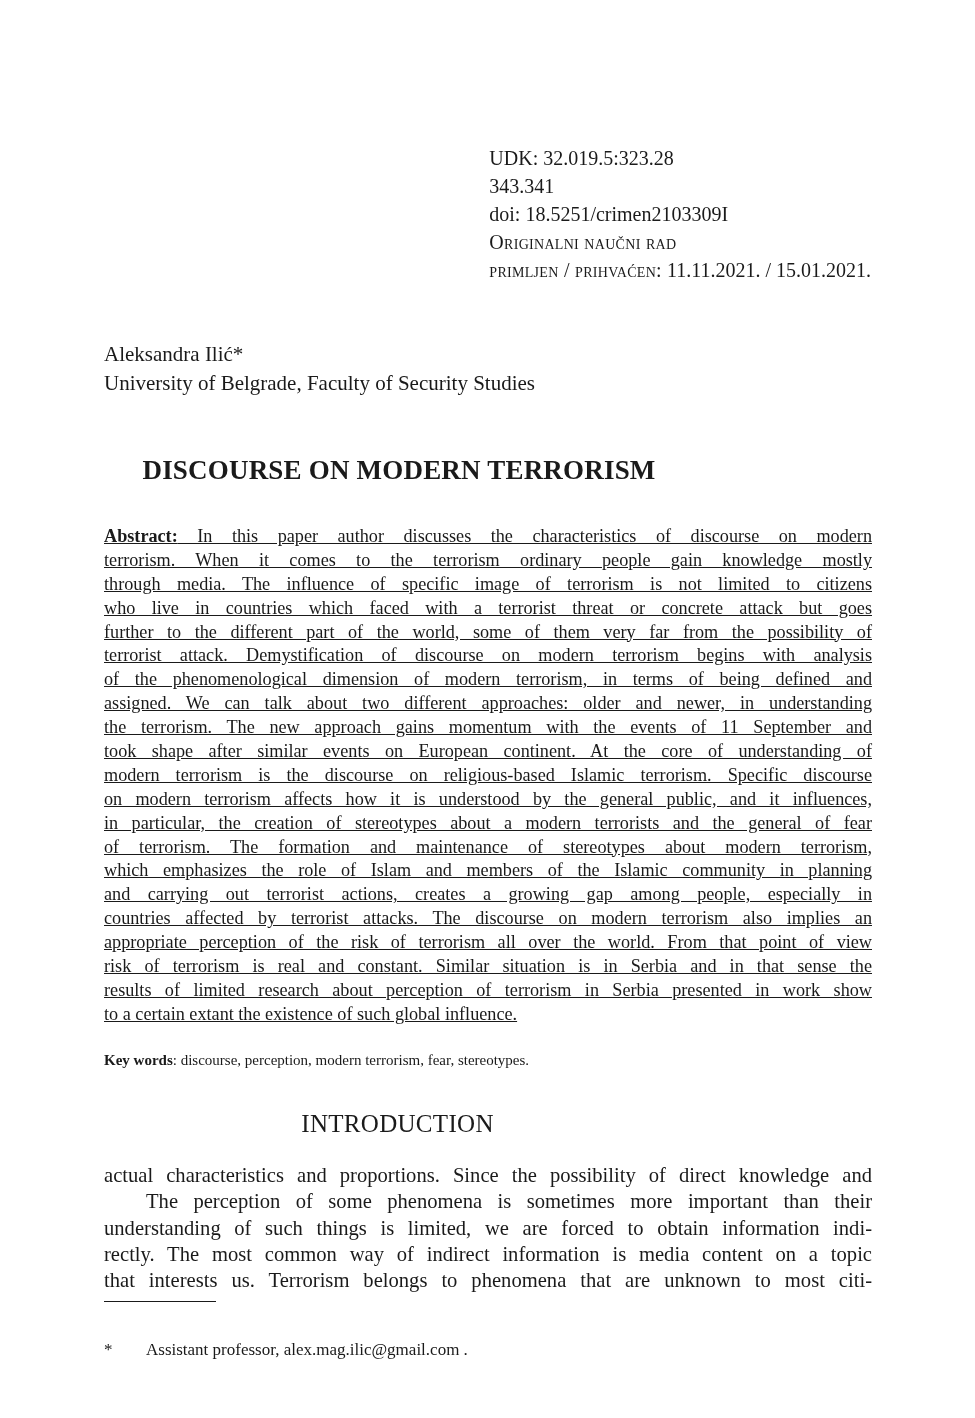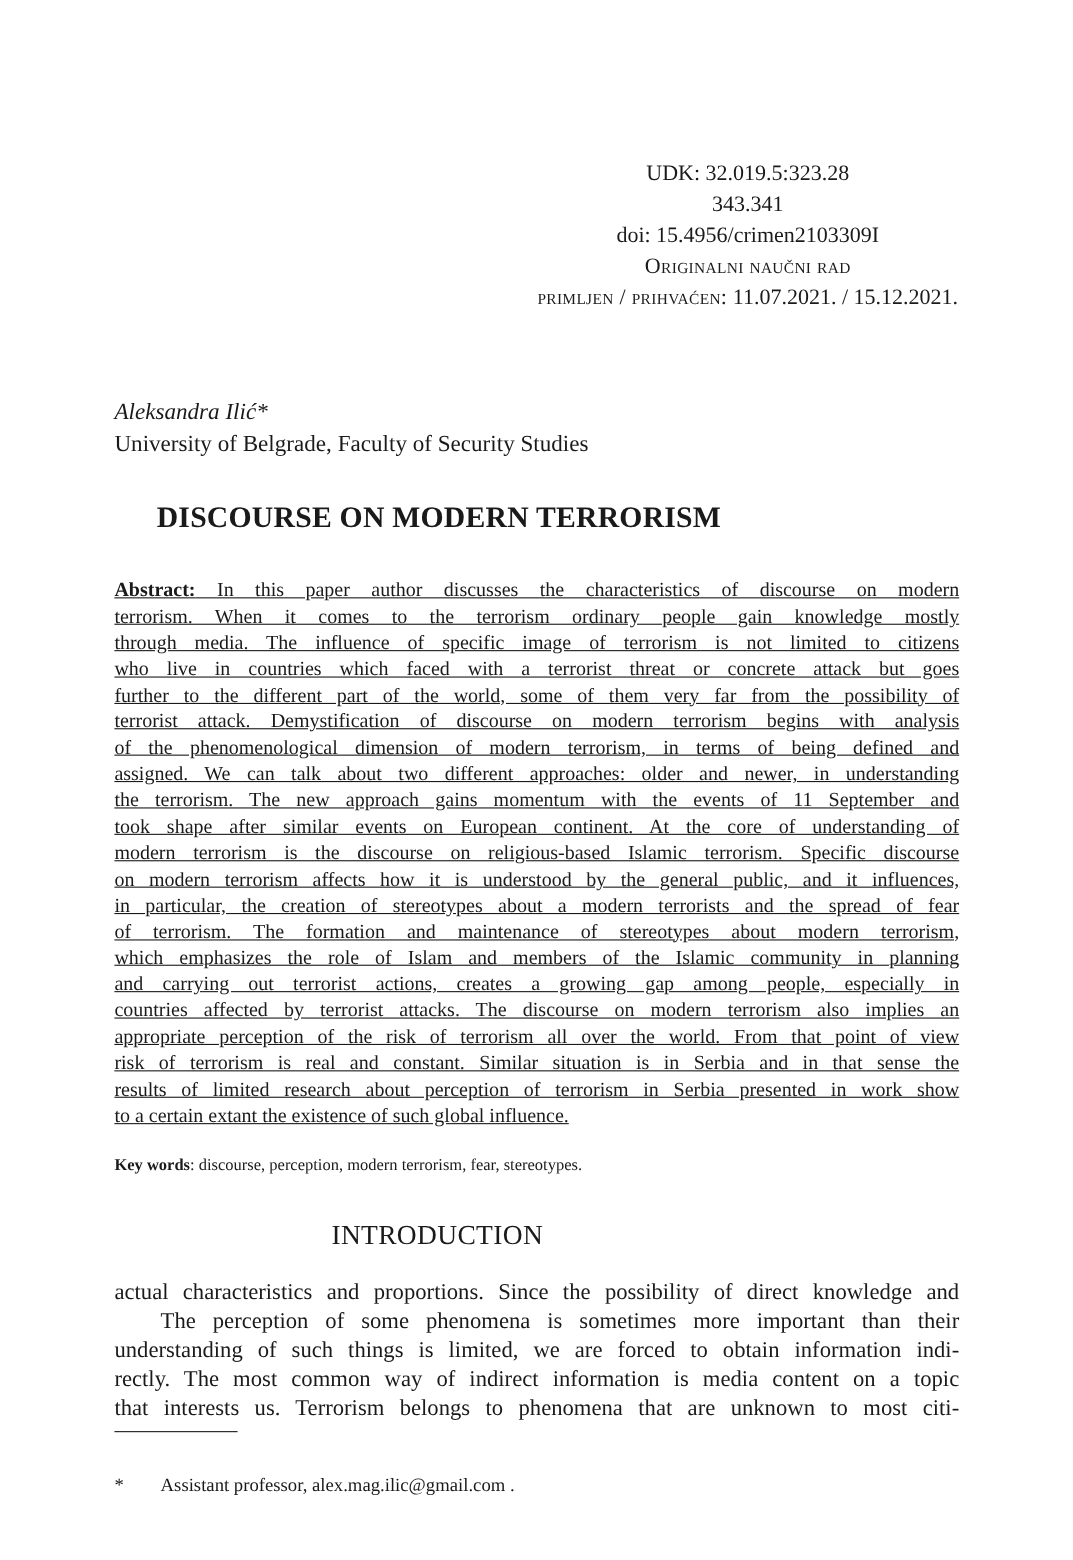--- a/index.html
+++ b/index.html
@@ -17,38 +17,36 @@
     }
     .page {
       position: absolute;
       left: 0; top: 0;
       width: 975px; height: 1418px;
     }
     .meta {
       position: absolute;
       right: 104px;
       top: 144px;
-      text-align: center;
+      text-align: left;
       font-size: 20px;
       line-height: 28px;
     }
     .meta .sc {
       font-variant: small-caps;
       letter-spacing: 0.3px;
     }
     .author-block {
       position: absolute;
       left: 104px;
       top: 340px;
       font-size: 21px;
       line-height: 29px;
     }
     .author-name {
-      font-style: italic;
-      margin-top: 20px;
     }
     .title {
       position: absolute;
       left: 0;
       width: 798px;
       top: 455px;
       text-align: center;
       font-size: 27px;
       font-weight: bold;
       letter-spacing: 0.2px;
@@ -131,23 +129,23 @@
     }
   </style>
 </head>
 <body>
 
 <div class="page">
 
   <div class="meta">
     <div>UDK: 32.019.5:323.28</div>
     <div>343.341</div>
-    <div>doi: 15.4956/crimen2103309I</div>
+    <div>doi: 18.5251/crimen2103309I</div>
     <div class="sc">Originalni naučni rad</div>
-    <div><span class="sc">primljen / prihvaćen:</span> <span>11.07.2021. / 15.12.2021.</span></div>
+    <div><span class="sc">primljen / prihvaćen:</span> <span>11.11.2021. / 15.01.2021.</span></div>
   </div>
 
   <div class="author-block">
     <div class="author-name">Aleksandra Ilić*</div>
     <div>University of Belgrade, Faculty of Security Studies</div>
   </div>
 
   <div class="title">DISCOURSE ON MODERN TERRORISM</div>
 
   <div class="abstract">
@@ -156,21 +154,21 @@
     <span class="line">through media. The influence of specific image of terrorism is not limited to citizens</span>
     <span class="line">who live in countries which faced with a terrorist threat or concrete attack but goes</span>
     <span class="line">further to the different part of the world, some of them very far from the possibility of</span>
     <span class="line">terrorist attack. Demystification of discourse on modern terrorism begins with analysis</span>
     <span class="line">of the phenomenological dimension of modern terrorism, in terms of being defined and</span>
     <span class="line">assigned. We can talk about two different approaches: older and newer, in understanding</span>
     <span class="line">the terrorism. The new approach gains momentum with the events of 11 September and</span>
     <span class="line">took shape after similar events on European continent. At the core of understanding of</span>
     <span class="line">modern terrorism is the discourse on religious-based Islamic terrorism. Specific discourse</span>
     <span class="line">on modern terrorism affects how it is understood by the general public, and it influences,</span>
-    <span class="line">in particular, the creation of stereotypes about a modern terrorists and the spread of fear</span>
+    <span class="line">in particular, the creation of stereotypes about a modern terrorists and the general of fear</span>
     <span class="line">of terrorism. The formation and maintenance of stereotypes about modern terrorism,</span>
     <span class="line">which emphasizes the role of Islam and members of the Islamic community in planning</span>
     <span class="line">and carrying out terrorist actions, creates a growing gap among people, especially in</span>
     <span class="line">countries affected by terrorist attacks. The discourse on modern terrorism also implies an</span>
     <span class="line">appropriate perception of the risk of terrorism all over the world. From that point of view</span>
     <span class="line">risk of terrorism is real and constant. Similar situation is in Serbia and in that sense the</span>
     <span class="line">results of limited research about perception of terrorism in Serbia presented in work show</span>
     <span class="line last">to a certain extant the existence of such global influence.</span>
   </div>
 

